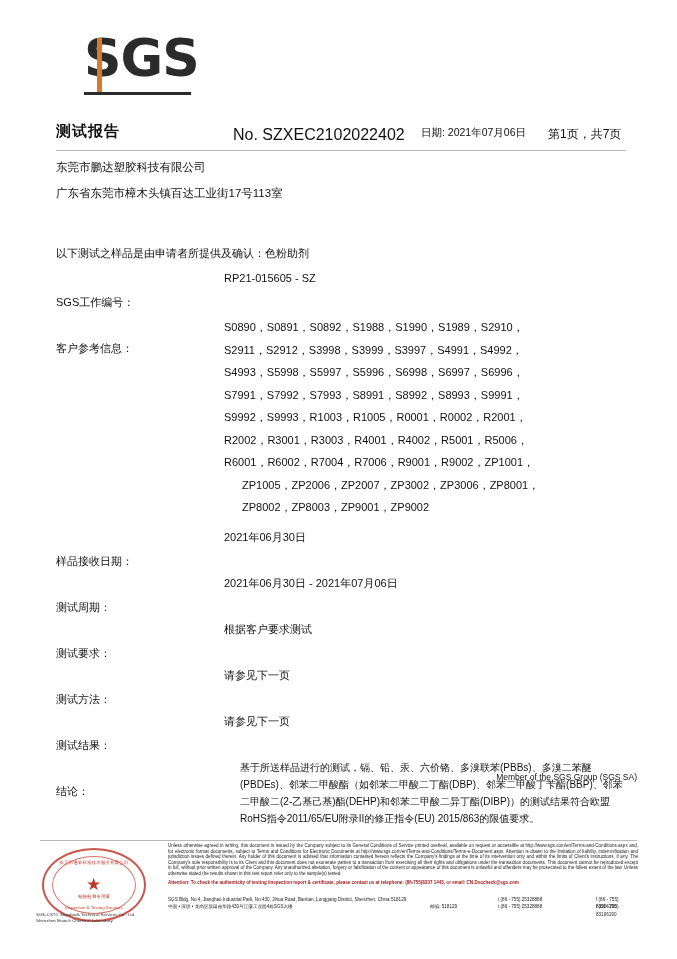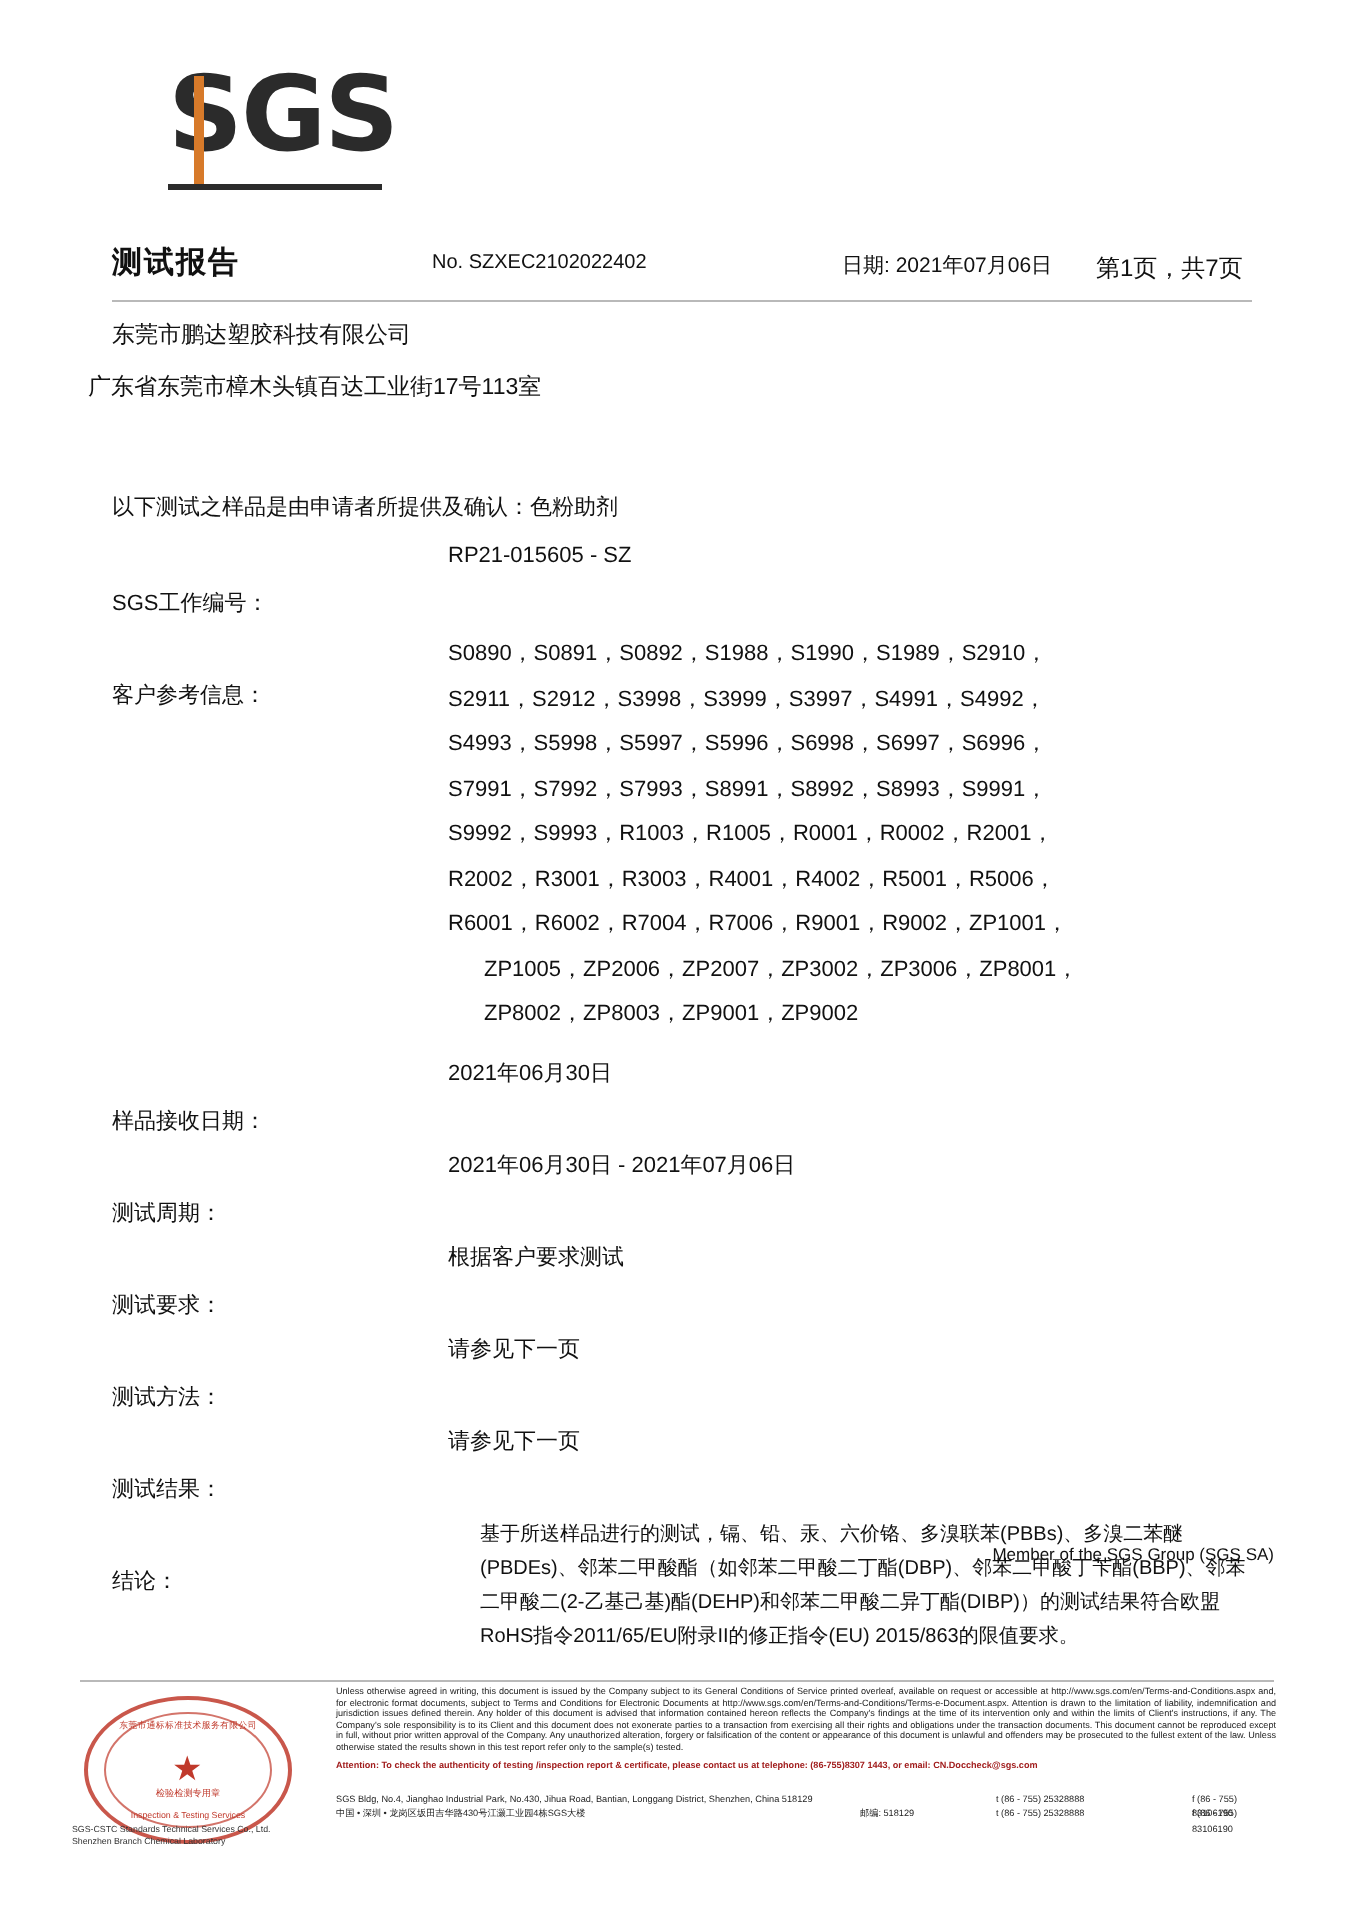--- a/index.html
+++ b/index.html
@@ -67,23 +67,23 @@
     position: absolute;
     left: 0;
     top: 0;
     font-size: 15px;
     font-weight: bold;
     color: #111;
     letter-spacing: 1px;
   }
   .doc-no {
     position: absolute;
-    left: 160px;
+    left: 177px;
     top: 4px;
-    font-size: 10px;
+    font-size: 16px;
     color: #111;
   }
   .doc-date {
     position: absolute;
     left: 365px;
     top: 4px;
     font-size: 10.5px;
     color: #111;
   }
   .doc-page {
@@ -105,21 +105,21 @@
   
   .company-name {
     position: absolute;
     left: 56px;
     top: 160px;
     font-size: 11.5px;
     color: #111;
   }
   .company-addr {
     position: absolute;
-    left: 44px;
+    left: 56px;
     top: 186px;
     font-size: 11.5px;
     color: #111;
     text-align: right;
   }
 
   
   .sample-stmt {
     position: absolute;
     left: 56px;

